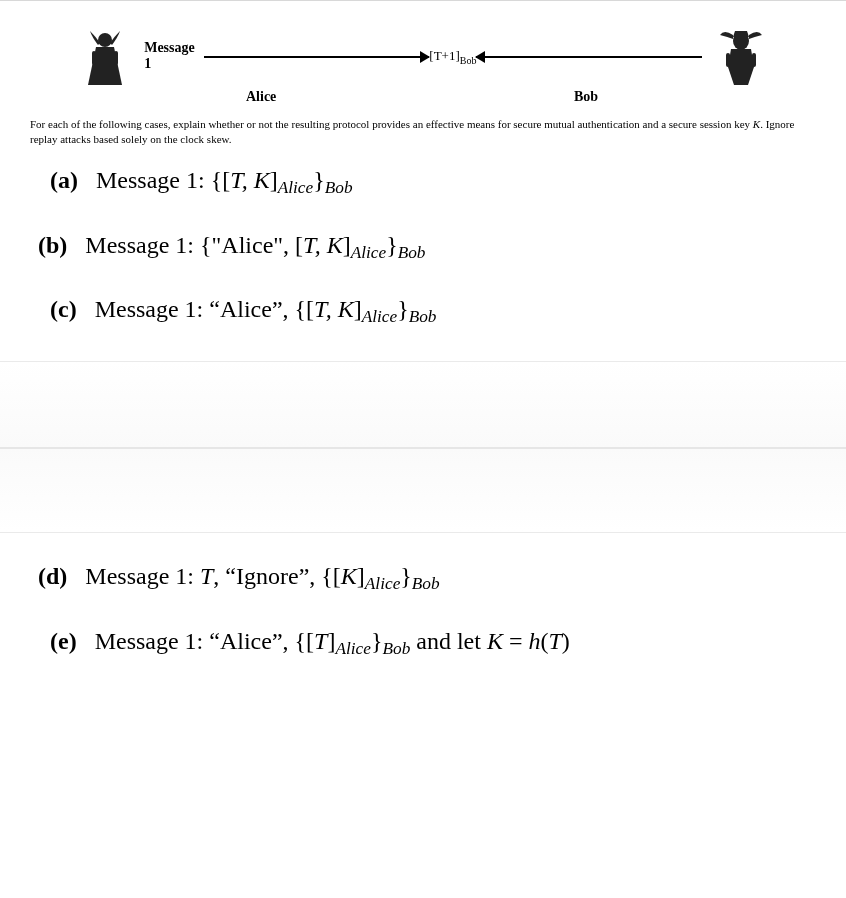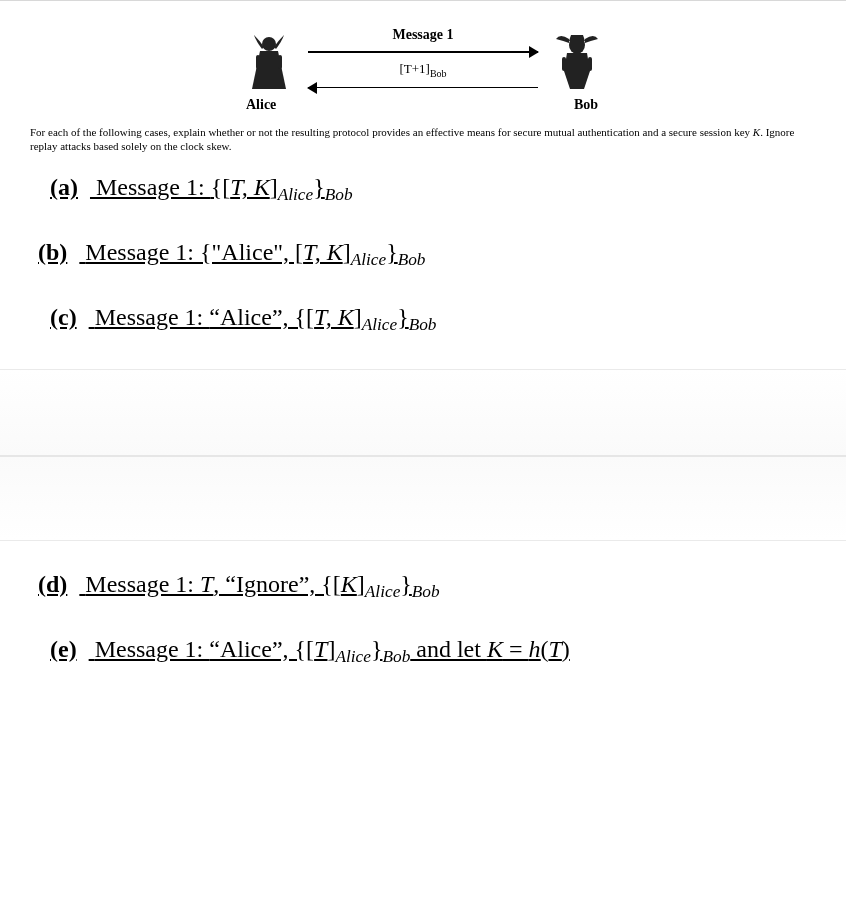--- a/index.html
+++ b/index.html
@@ -38,21 +38,21 @@
     width: 54px;
     height: 60px;
     display: flex;
     align-items: flex-end;
     justify-content: center;
   }
   .figure-box svg { display:block; }
   .arrows {
     flex: 0 0 230px;
     display: flex;
-    flex-direction: column;
+    flex-direction: row;
     align-items: center;
   }
   .arrow-label {
     font-size: 14px;
     font-weight: 700;
     margin-bottom: 2px;
   }
   .arrow-line {
     width: 230px;
     height: 14px;
@@ -110,21 +110,20 @@
   }
   .kvar { font-style: italic; font-family: 'Times New Roman', serif; }
   .items {
     padding: 0 6px 0 20px;
   }
   .item {
     font-size: 24px;
     margin-bottom: 34px;
     font-family: Georgia, 'Times New Roman', serif;
     white-space: nowrap;
-    text-decoration: underline;
   }
   .item .label {
     font-weight: 700;
     margin-right: 12px;
   }
   .item .msg-label {
     font-weight: 400;
   }
   .item .math {
     font-family: 'Times New Roman', serif;

